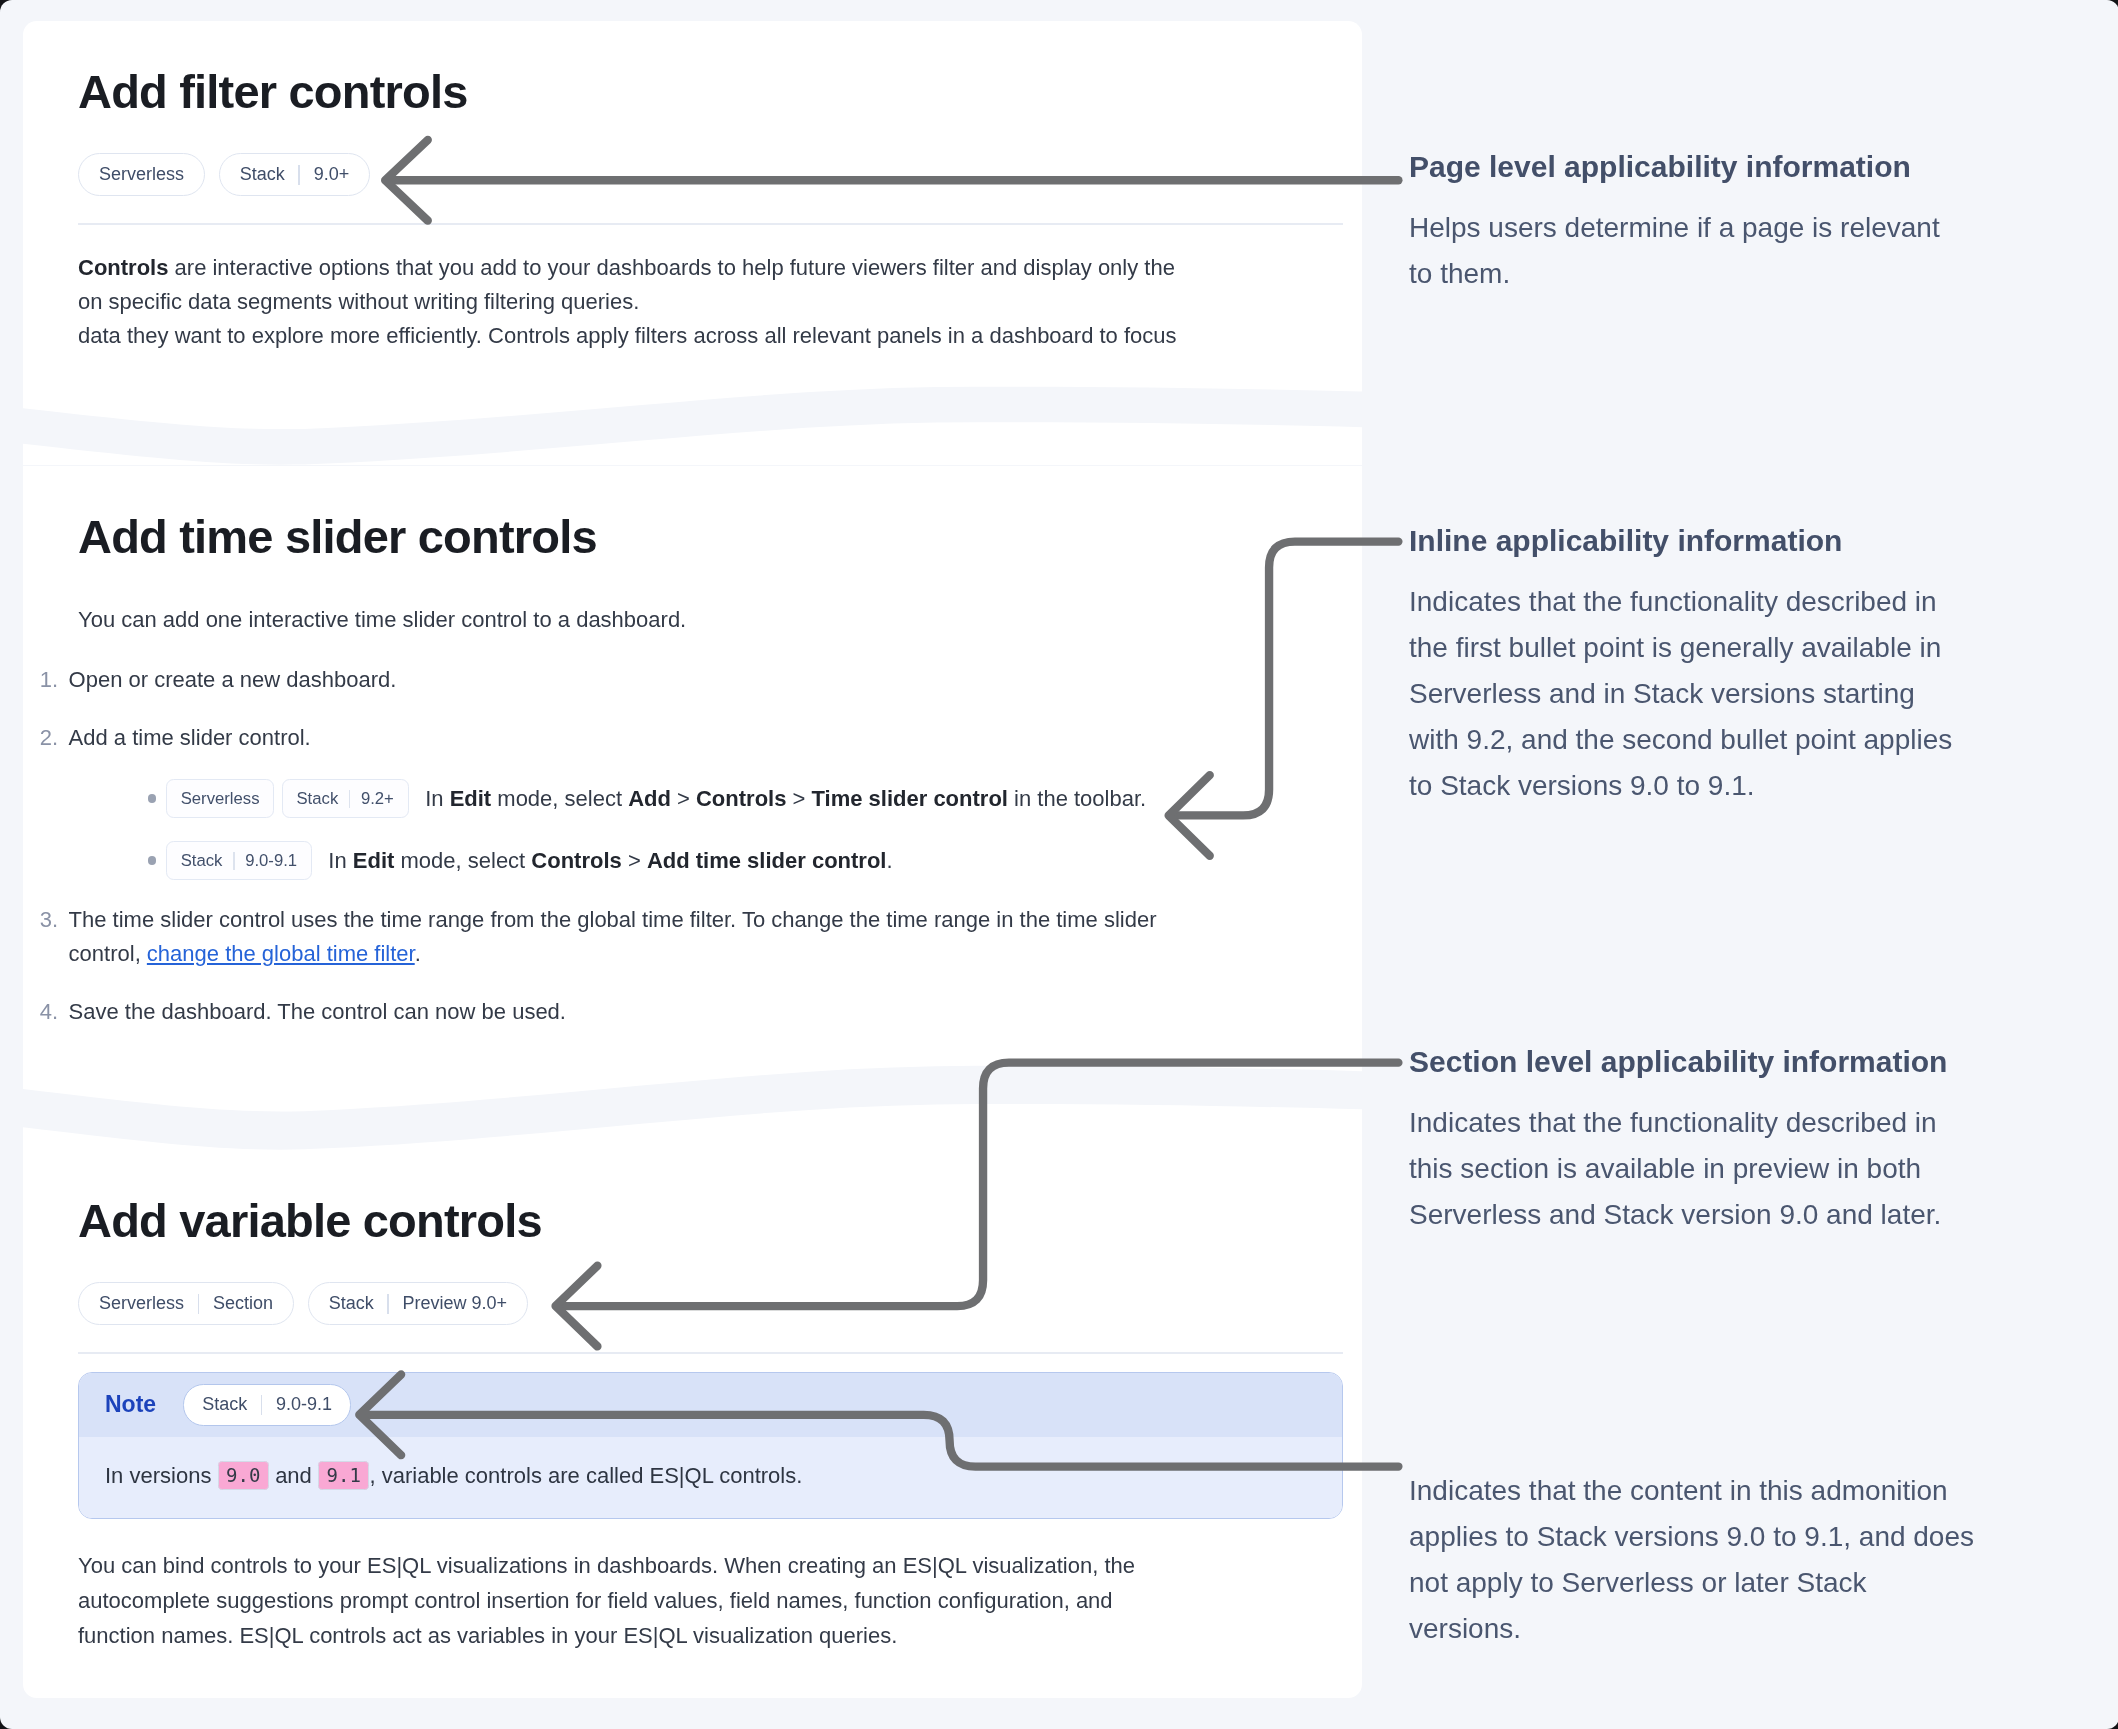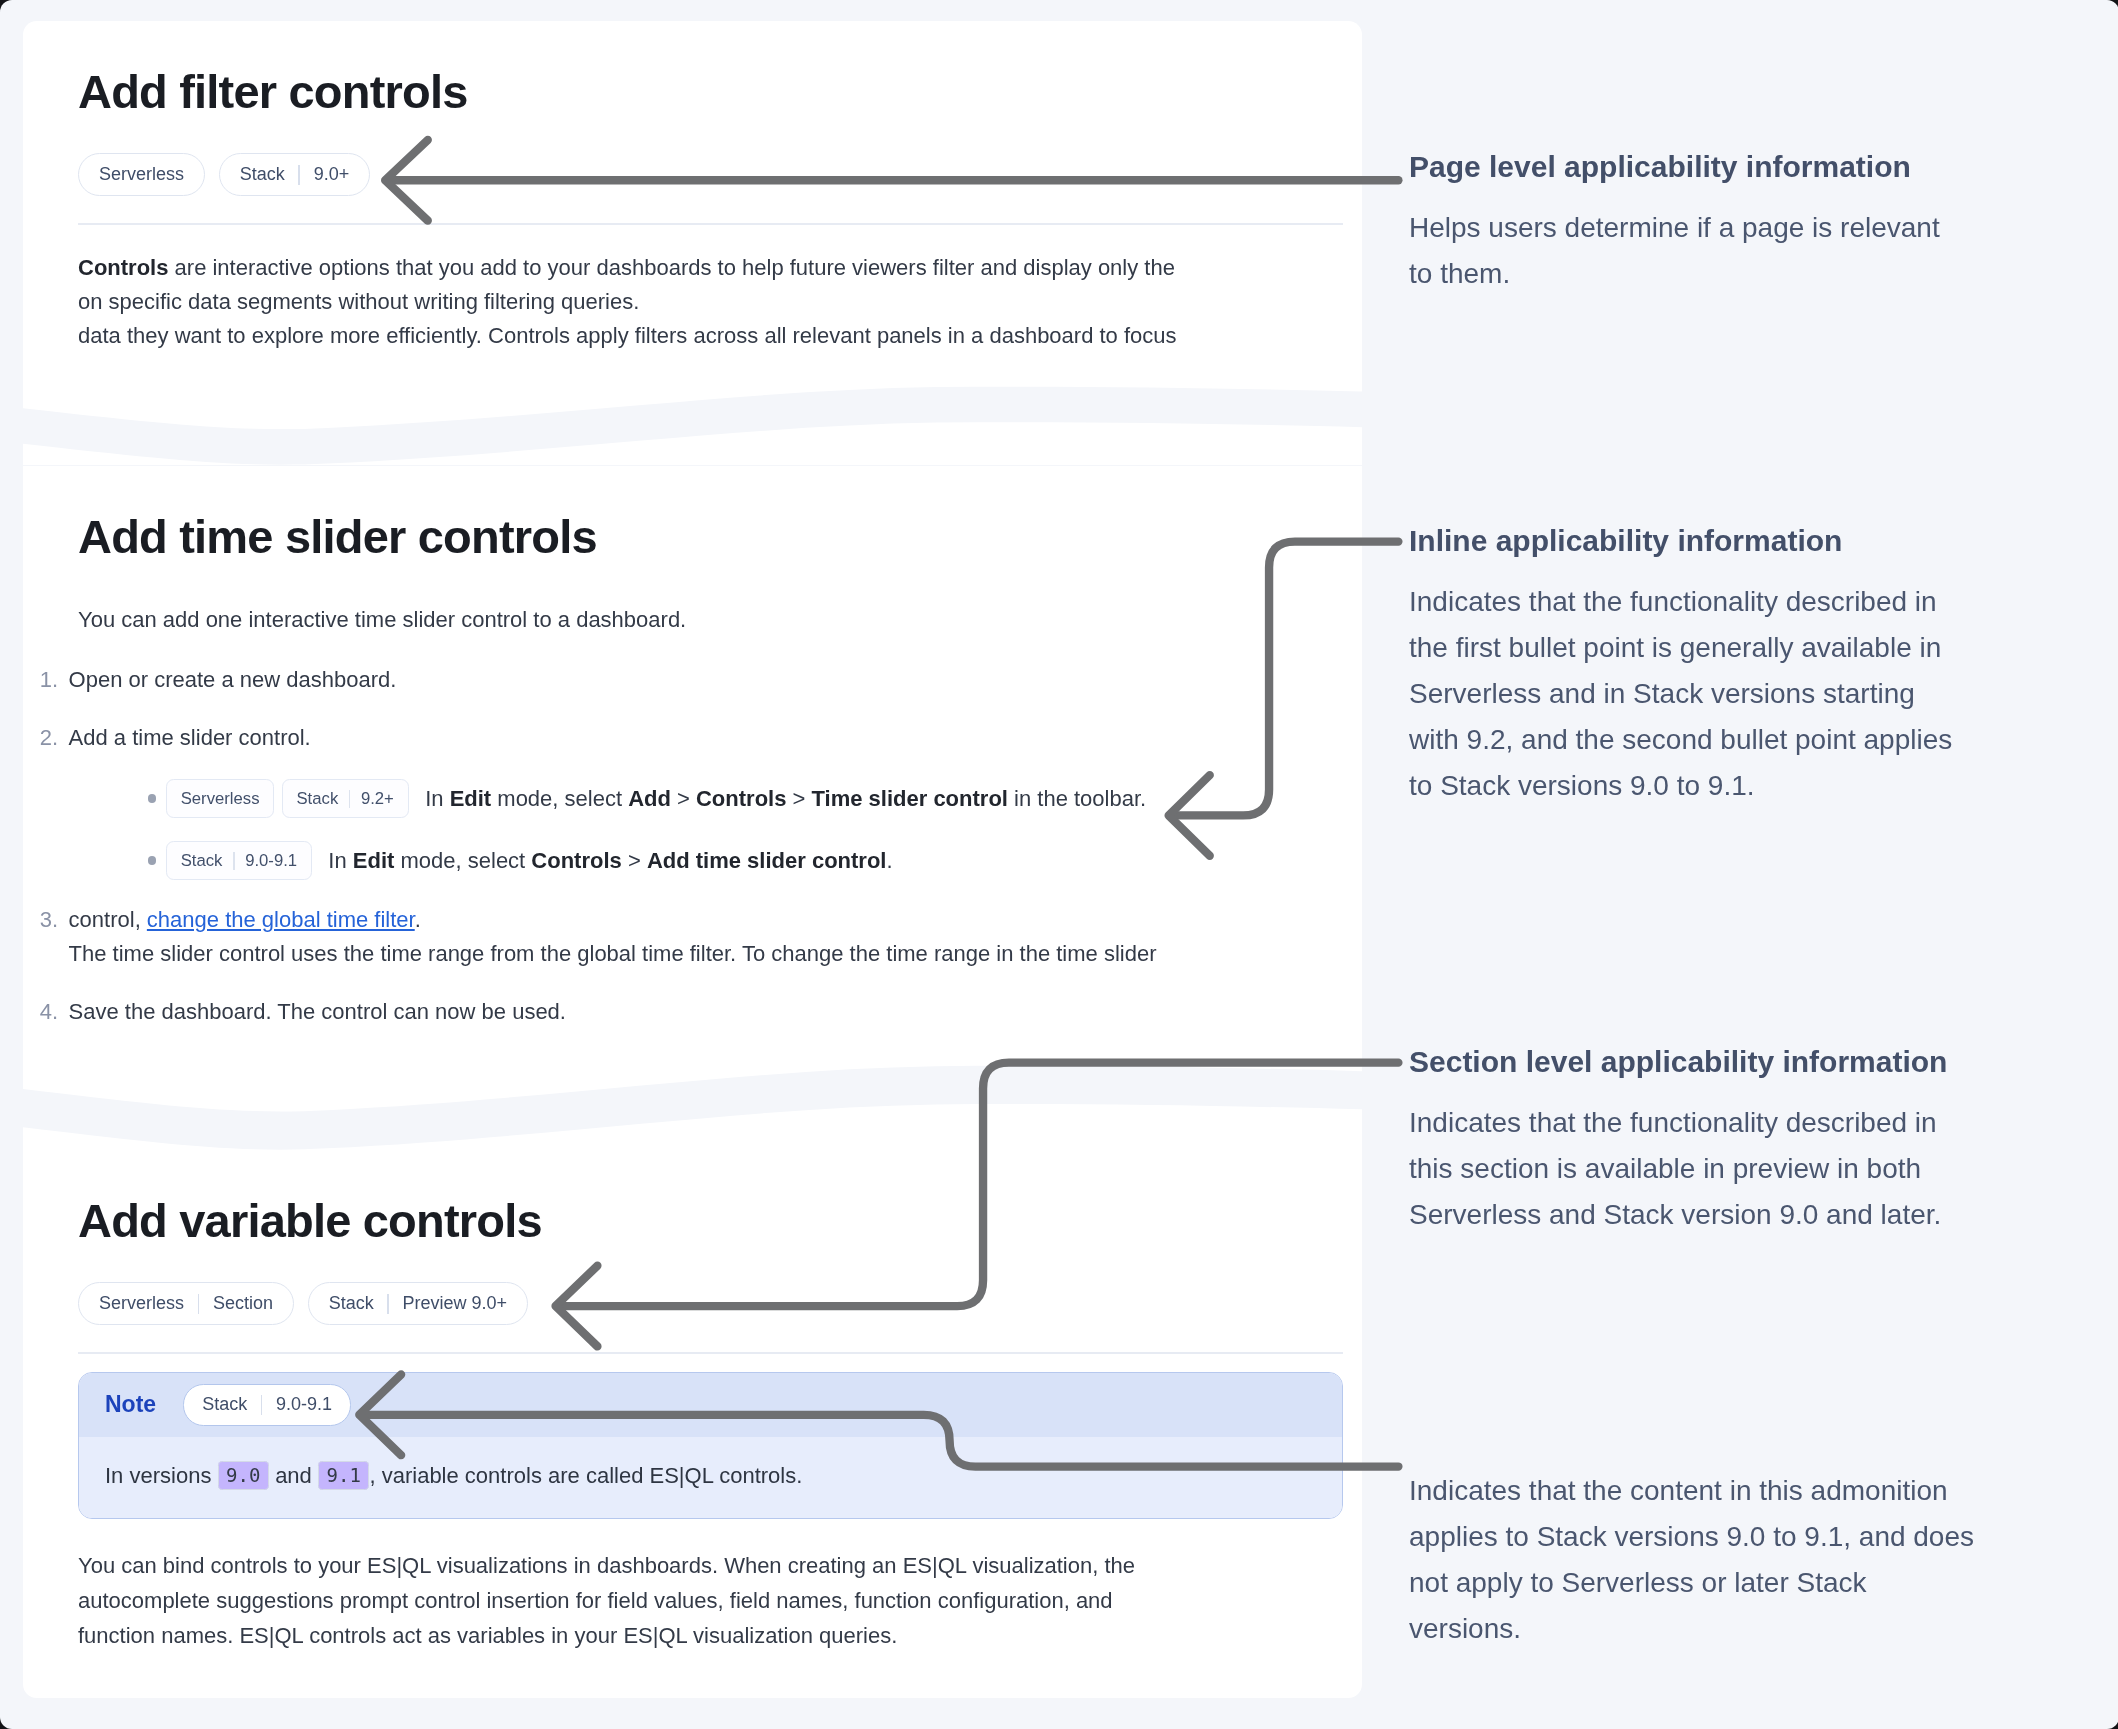--- a/index.html
+++ b/index.html
@@ -75,21 +75,21 @@
     display:inline-flex;align-items:center;height:40px;
     padding:0 18px;border:1.5px solid #b3c6ec;border-radius:20.5px;
     background:#ffffff;margin-left:27px;
   }
   .nbody{
     background:#e7edfc;padding:26px 26px 29px 26px;
     font-size:22px;color:#2e3542;white-space:nowrap;
   }
   .code{
     font-family:"DejaVu Sans Mono", monospace;font-size:19px;
-    background:#c4b5fd;border:1.5px solid #d4dae8;border-radius:4.6px;
+    background:#f9a8d4;border:1.5px solid #d4dae8;border-radius:4.6px;
     padding:2.3px 7.6px;color:#333a47;
   }
   .ann{position:absolute;left:1409px;width:685px;}
   .atitle{font-size:30px;line-height:37px;font-weight:700;color:#434f69;white-space:nowrap;}
   .abody{margin-top:20px;font-size:28px;line-height:46px;color:#4a566f;}
   .abody .ln{white-space:nowrap;}
   .a1{top:148px;}
   .a2{top:522px;}
   .a3{top:1043px;}
   .a4{top:1448px;}
@@ -156,22 +156,22 @@
               <span class="mt">Stack</span>
               <span class="mdiv"></span>
               <span class="mt">9.0-9.1</span>
             </span>
           <span class="btext"><span>In </span><strong>Edit</strong><span> mode, select </span><strong>Controls</strong><span> &gt; </span><strong>Add time slider control</strong><span>.</span></span>
         </div>
       </div>
       <div class="step">
         <span class="num">3.</span>
         <span class="stext">
+          <div class="ln">The time slider control uses the time range from the global time filter. To change the time range in the time slider</div>
           <div class="ln"><span>control, </span><a class="link">change the global time filter</a><span>.</span></div>
-          <div class="ln">The time slider control uses the time range from the global time filter. To change the time range in the time slider</div>
         </span>
       </div>
       <div class="step" style="margin-bottom:0;">
         <span class="num">4.</span>
         <span class="stext">Save the dashboard. The control can now be used.</span>
       </div>
     </div>
   </section>
 
   <svg class="wave w2" viewBox="0 0 1760 107" preserveAspectRatio="none">

